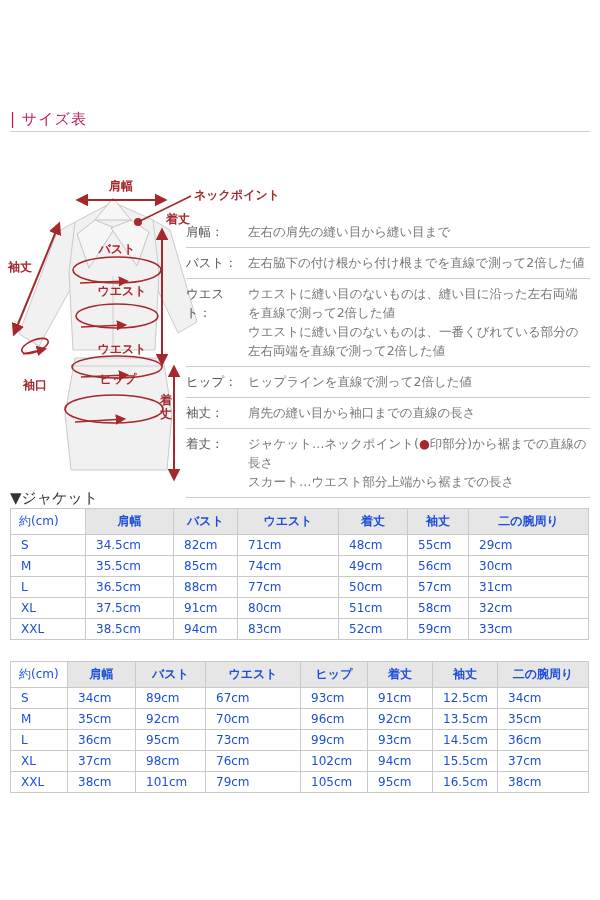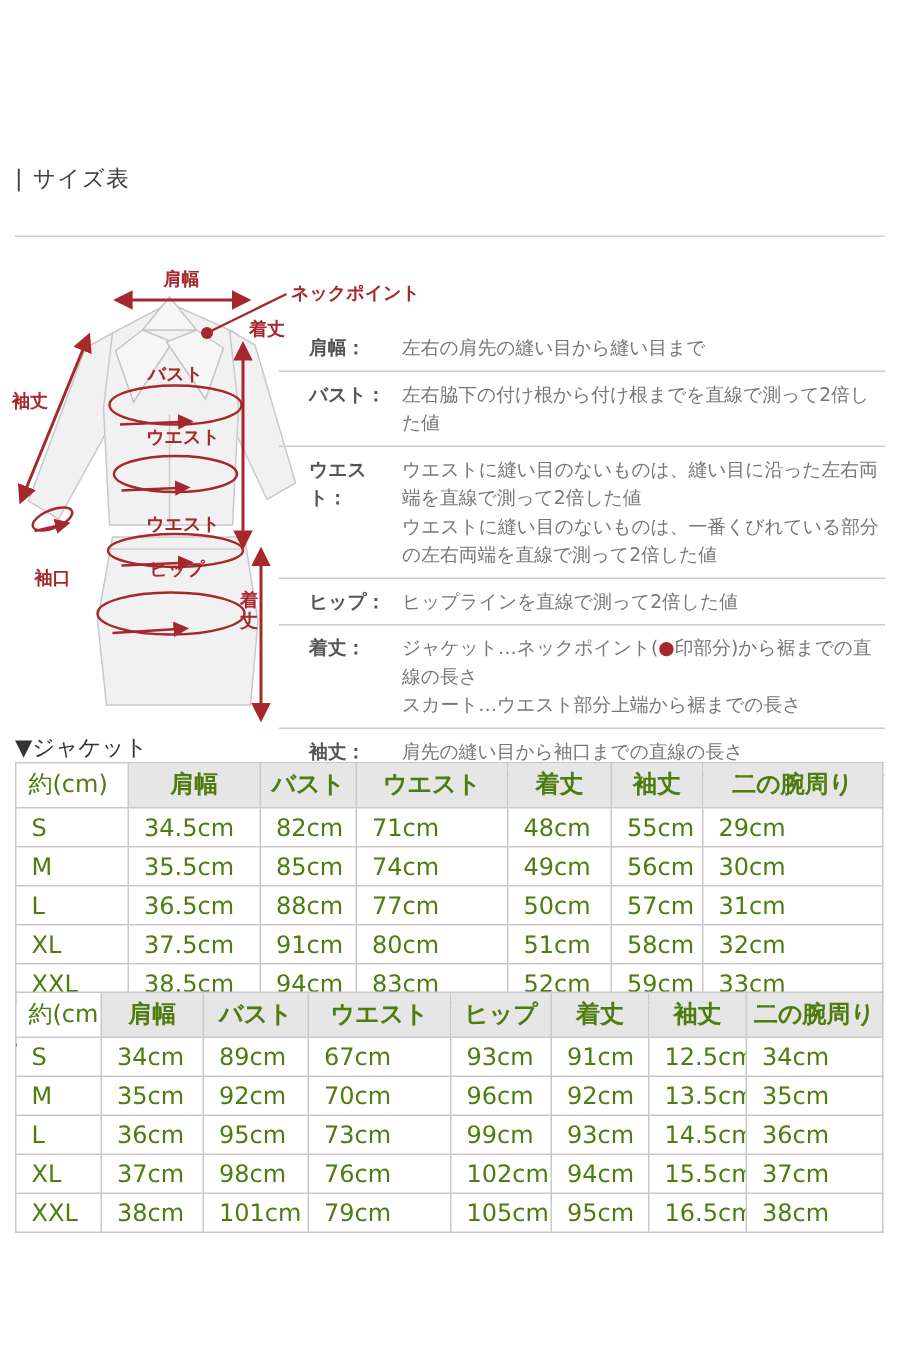--- a/index.html
+++ b/index.html
@@ -5,47 +5,47 @@
   html,body { margin:0; padding:0; }
   body {
     width:600px; height:900px; position:relative; overflow:hidden;
     background:#ffffff;
     font-family:"DejaVu Sans","Liberation Sans",sans-serif;
     color:#333;
   }
   
   .title-block {
     position:absolute; left:10px; top:110px; width:580px;
-    border-bottom:1px solid #cfcfcf; padding-bottom:28px;
-    font-size:15px; color:#404040; letter-spacing:1px;
+    border-bottom:1px solid #cfcfcf; padding-bottom:2px;
+    font-size:15px; color:#be185d; letter-spacing:1px;
   }
   
   .diagram { position:absolute; left:5px; top:176px; width:300px; height:330px; }
   .garment   { fill:#f1f1f1; stroke:#c9c9c9; stroke-width:1; }
   .garment2  { fill:#f6f6f6; stroke:#c4c4c4; stroke-width:1; }
   .seam      { stroke:#cccccc; stroke-width:1; fill:none; }
   .anno-line { stroke:var(--accent); stroke-width:2; fill:none; }
   .anno-thin { stroke:var(--accent); stroke-width:1.6; fill:none; }
   .anno-fill { fill:var(--accent); stroke:none; }
   .anno-text { fill:var(--accent); font-size:12px; font-weight:bold; }
   
   .defs { position:absolute; left:186px; top:217px; width:404px; }
   .def-row { display:flex; border-bottom:1px solid #cccccc; padding:5px 0 6px 0; font-size:12.5px; line-height:19px; }
-  .def-term { flex:0 0 62px; width:62px; font-weight:bold; color:#555;margin-left:20px; }
+  .def-term { flex:0 0 62px; width:62px; font-weight:normal; color:#555; }
   .def-text { flex:1; color:#777; }
   .red-dot-char { color:var(--accent); }
   
   .section-label { position:absolute; left:10px; font-size:15px; color:#333; }
   #jacket-label   { top:489px; }
   #onepiece-label { top:643px;margin-top:48px; }
   
   .size-table {
     position:absolute; left:10px; width:578px;
     border-collapse:collapse; table-layout:fixed;
-    font-size:16px; color:#4d7c0f;padding-left:36px;
+    font-size:12px; color:#1d4ed8;padding-left:36px;
   }
   #jacket-table   { top:508px; }
   #onepiece-table { top:661px; }
   .size-table th, .size-table td { border:1px solid #c9c9c9; overflow:hidden; white-space:nowrap; }
   .size-table th { background:#e6e6e6; font-weight:bold; text-align:center; padding:4px 4px; }
   .size-table th.unit-cell { background:#ffffff; font-weight:normal; text-align:left; padding:4px 8px; }
   .size-table td { background:#ffffff; text-align:left; padding:3px 10px; }
 </style>
 </head>
 <body>
@@ -135,30 +135,30 @@
         <div>ウエストに縫い目のないものは、一番くびれている部分の左右両端を直線で測って2倍した値</div>
       </div>
     </div>
     <div class="def-row">
       <div class="def-term">ヒップ：</div>
       <div class="def-text">
         <div>ヒップラインを直線で測って2倍した値</div>
       </div>
     </div>
     <div class="def-row">
+      <div class="def-term">袖丈：</div>
+      <div class="def-text">
+        <div>肩先の縫い目から袖口までの直線の長さ</div>
+      </div>
+    </div>
+    <div class="def-row">
       <div class="def-term">着丈：</div>
       <div class="def-text">
         <div>ジャケット…ネックポイント(<span class="red-dot-char">●</span>印部分)から裾までの直線の長さ</div>
         <div>スカート…ウエスト部分上端から裾までの長さ</div>
-      </div>
-    </div>
-    <div class="def-row">
-      <div class="def-term">袖丈：</div>
-      <div class="def-text">
-        <div>肩先の縫い目から袖口までの直線の長さ</div>
       </div>
     </div>
   </div>
 
 <div class="section-label" id="jacket-label">▼ジャケット</div>
 <table class="size-table" id="jacket-table">
     <colgroup>
       <col style="width: 75px;">
       <col style="width: 88px;">
       <col style="width: 64px;">

